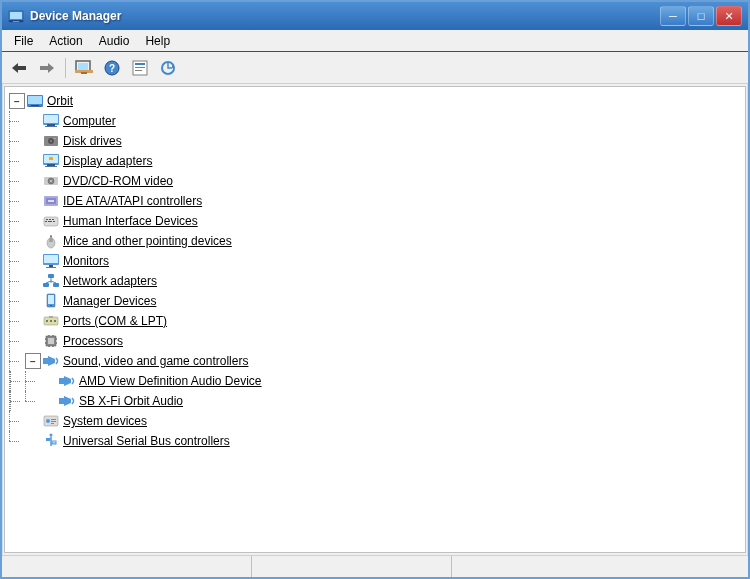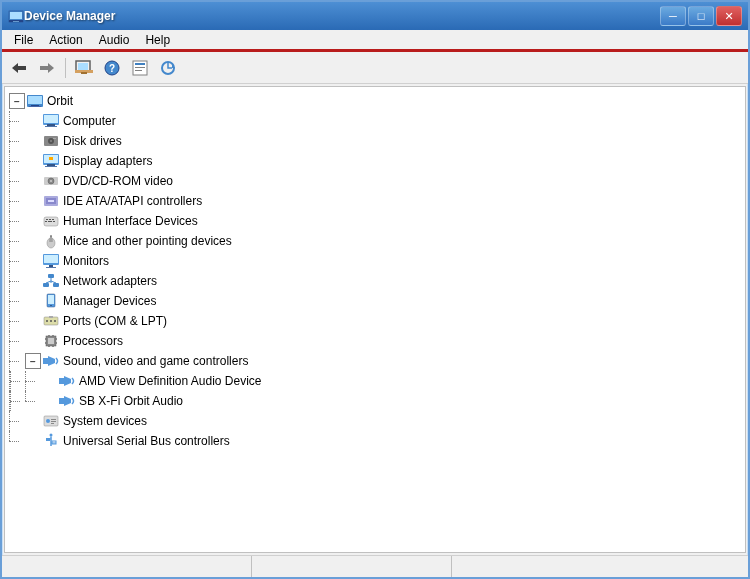--- a/index.html
+++ b/index.html
@@ -29,20 +29,21 @@
       display: flex;
       align-items: center;
       justify-content: space-between;
       padding: 0 6px;
       flex-shrink: 0;
     }
 
     .title-bar-left {
       display: flex;
       align-items: center;
+      gap: 6px;
     }
 
     .title-bar-icon {
       width: 16px;
       height: 16px;
       display: flex;
       align-items: center;
       justify-content: center;
     }
 
@@ -72,21 +73,21 @@
       border-radius: 3px;
     }
 
     .title-btn.close {
       background: linear-gradient(to bottom, #e06060, #c03030);
     }
 
     
     .menu-bar {
       background: #f0f0f0;
-      border-bottom: 3px solid #b91c1c;
+      border-bottom: 1px solid #b91c1c;
       display: flex;
       align-items: flex-start;
       height: 22px;
       padding: 0 4px;
       flex-shrink: 0;
     }
 
     .menu-item {
       padding: 2px 8px;
       cursor: pointer;
@@ -210,20 +211,21 @@
       align-items: center;
       justify-content: center;
       flex-shrink: 0;
       margin-right: 4px;
       font-size: 12px;
     }
 
     .tree-label {
       font-size: 12px;
       color: #000;
+      text-decoration: underline;
     }
 
     
     .conn {
       display: inline-flex;
       align-items: center;
       width: 16px;
       height: 20px;
       flex-shrink: 0;
       position: relative;

